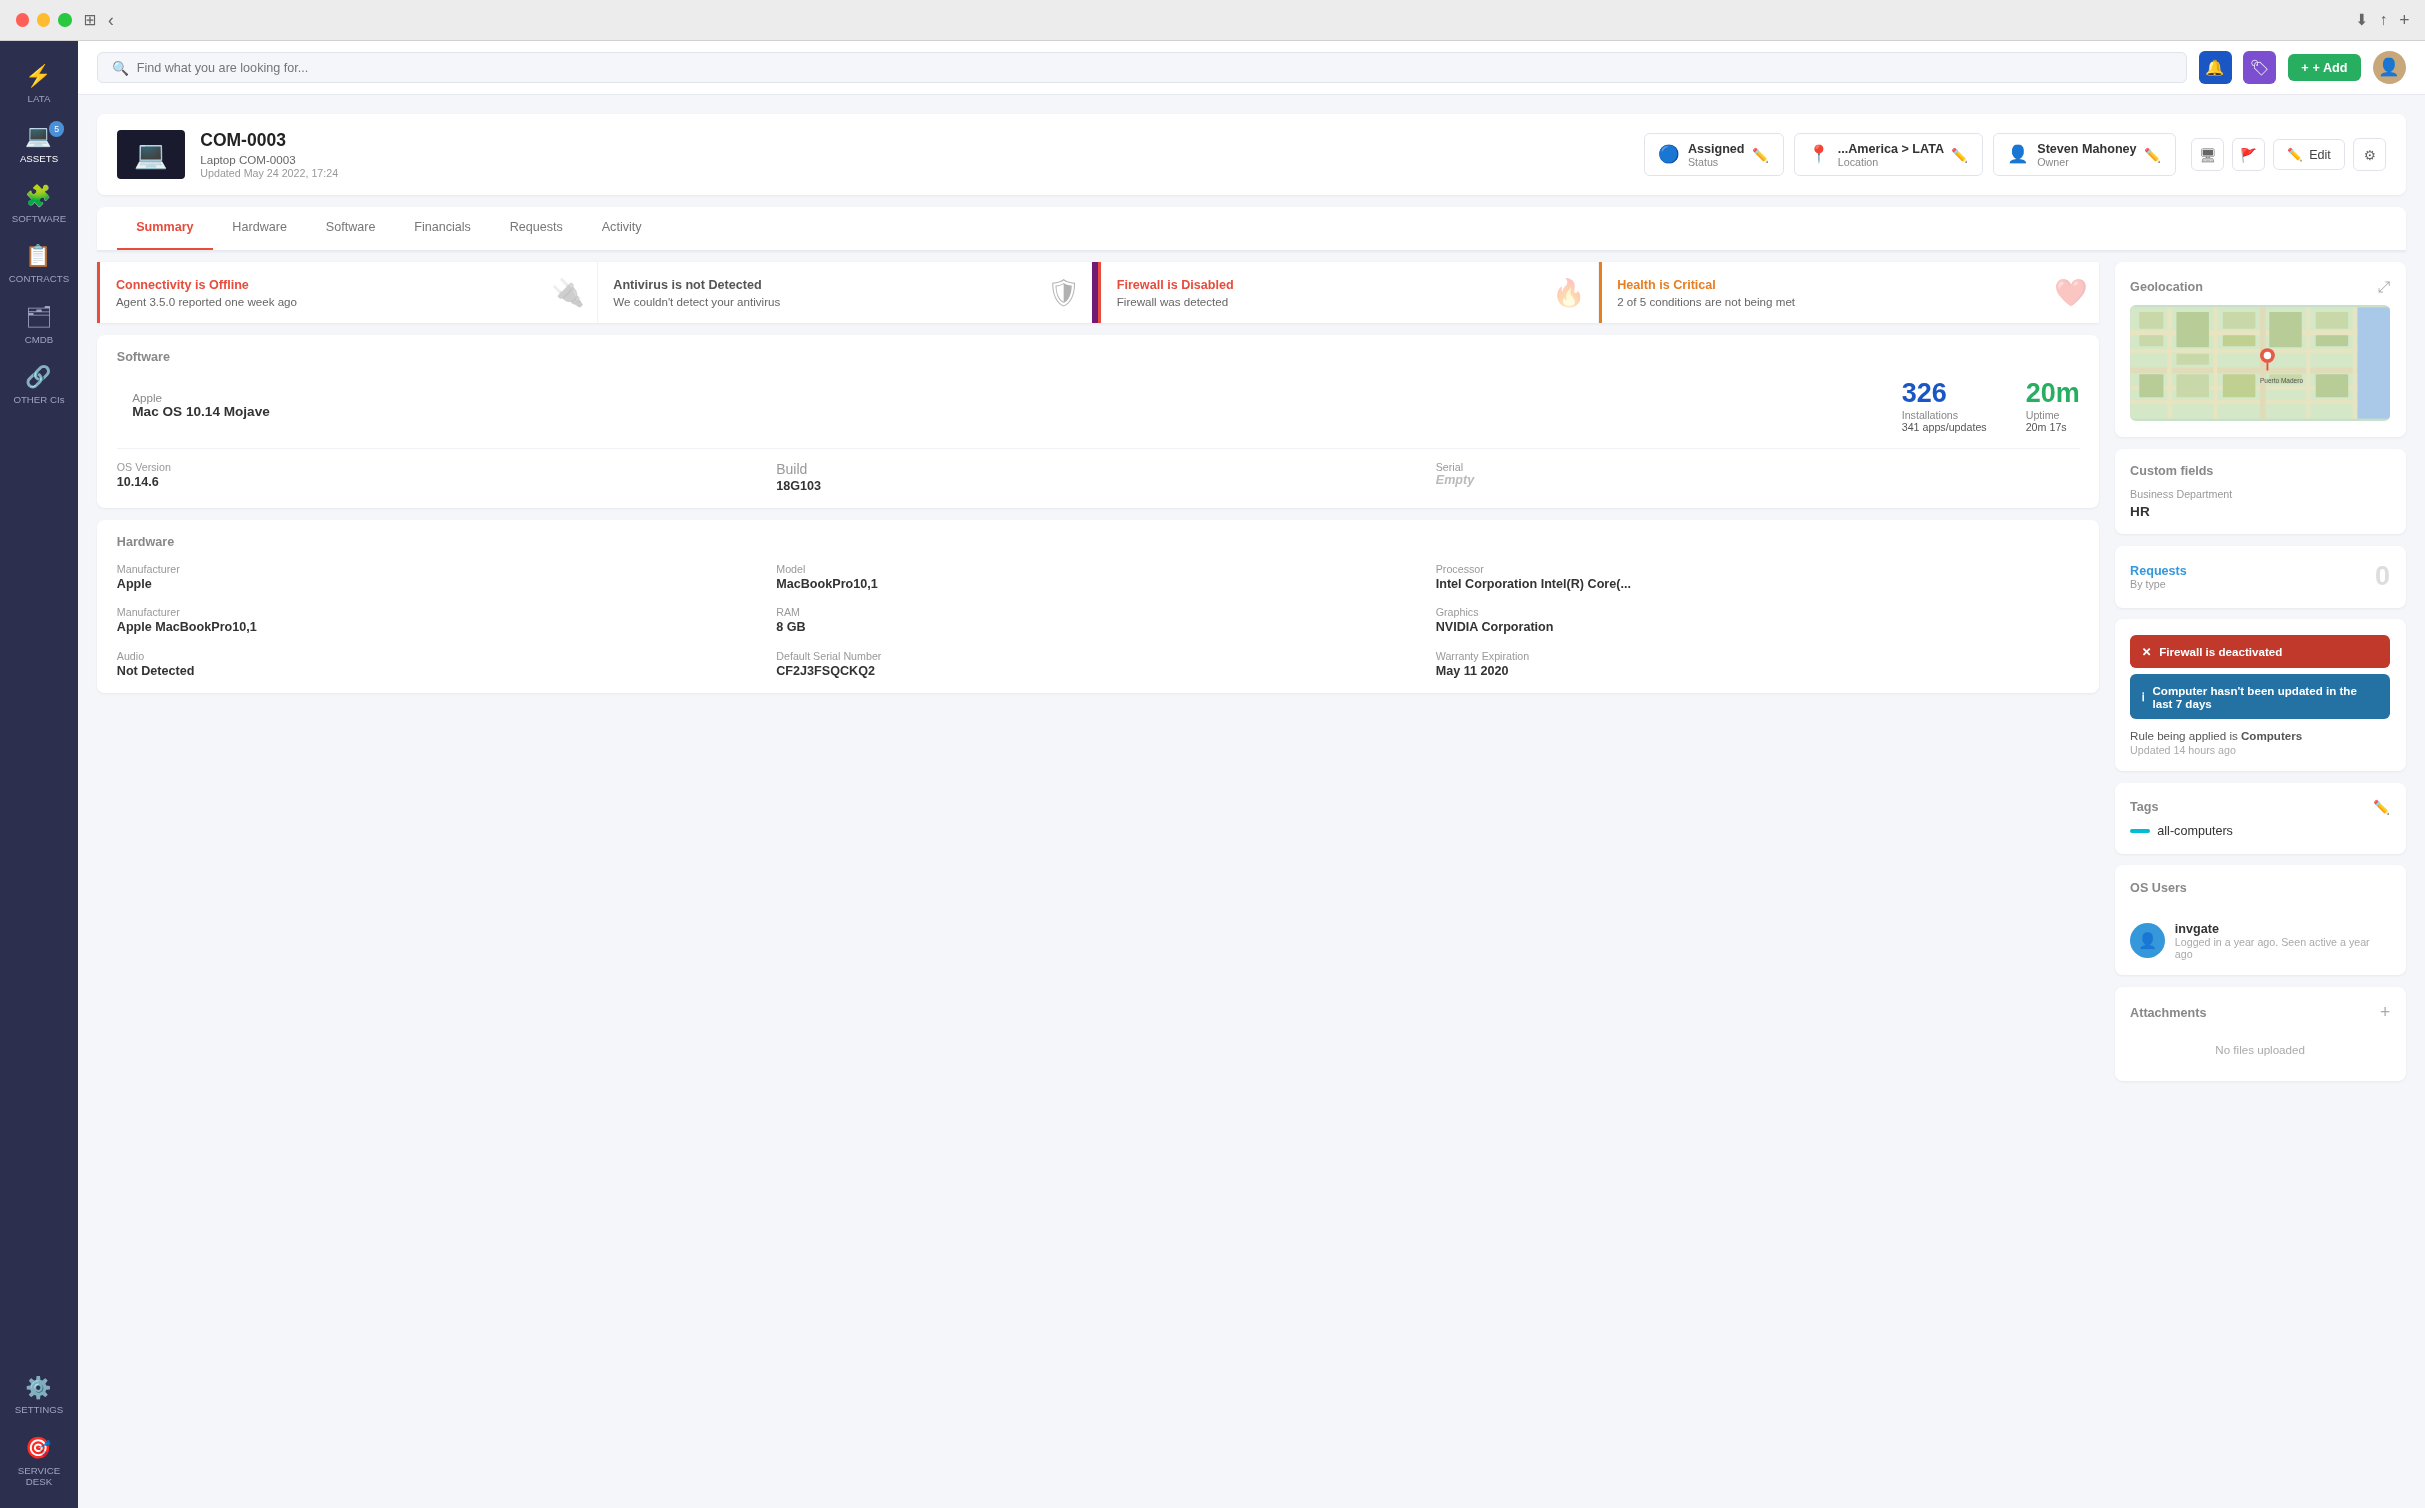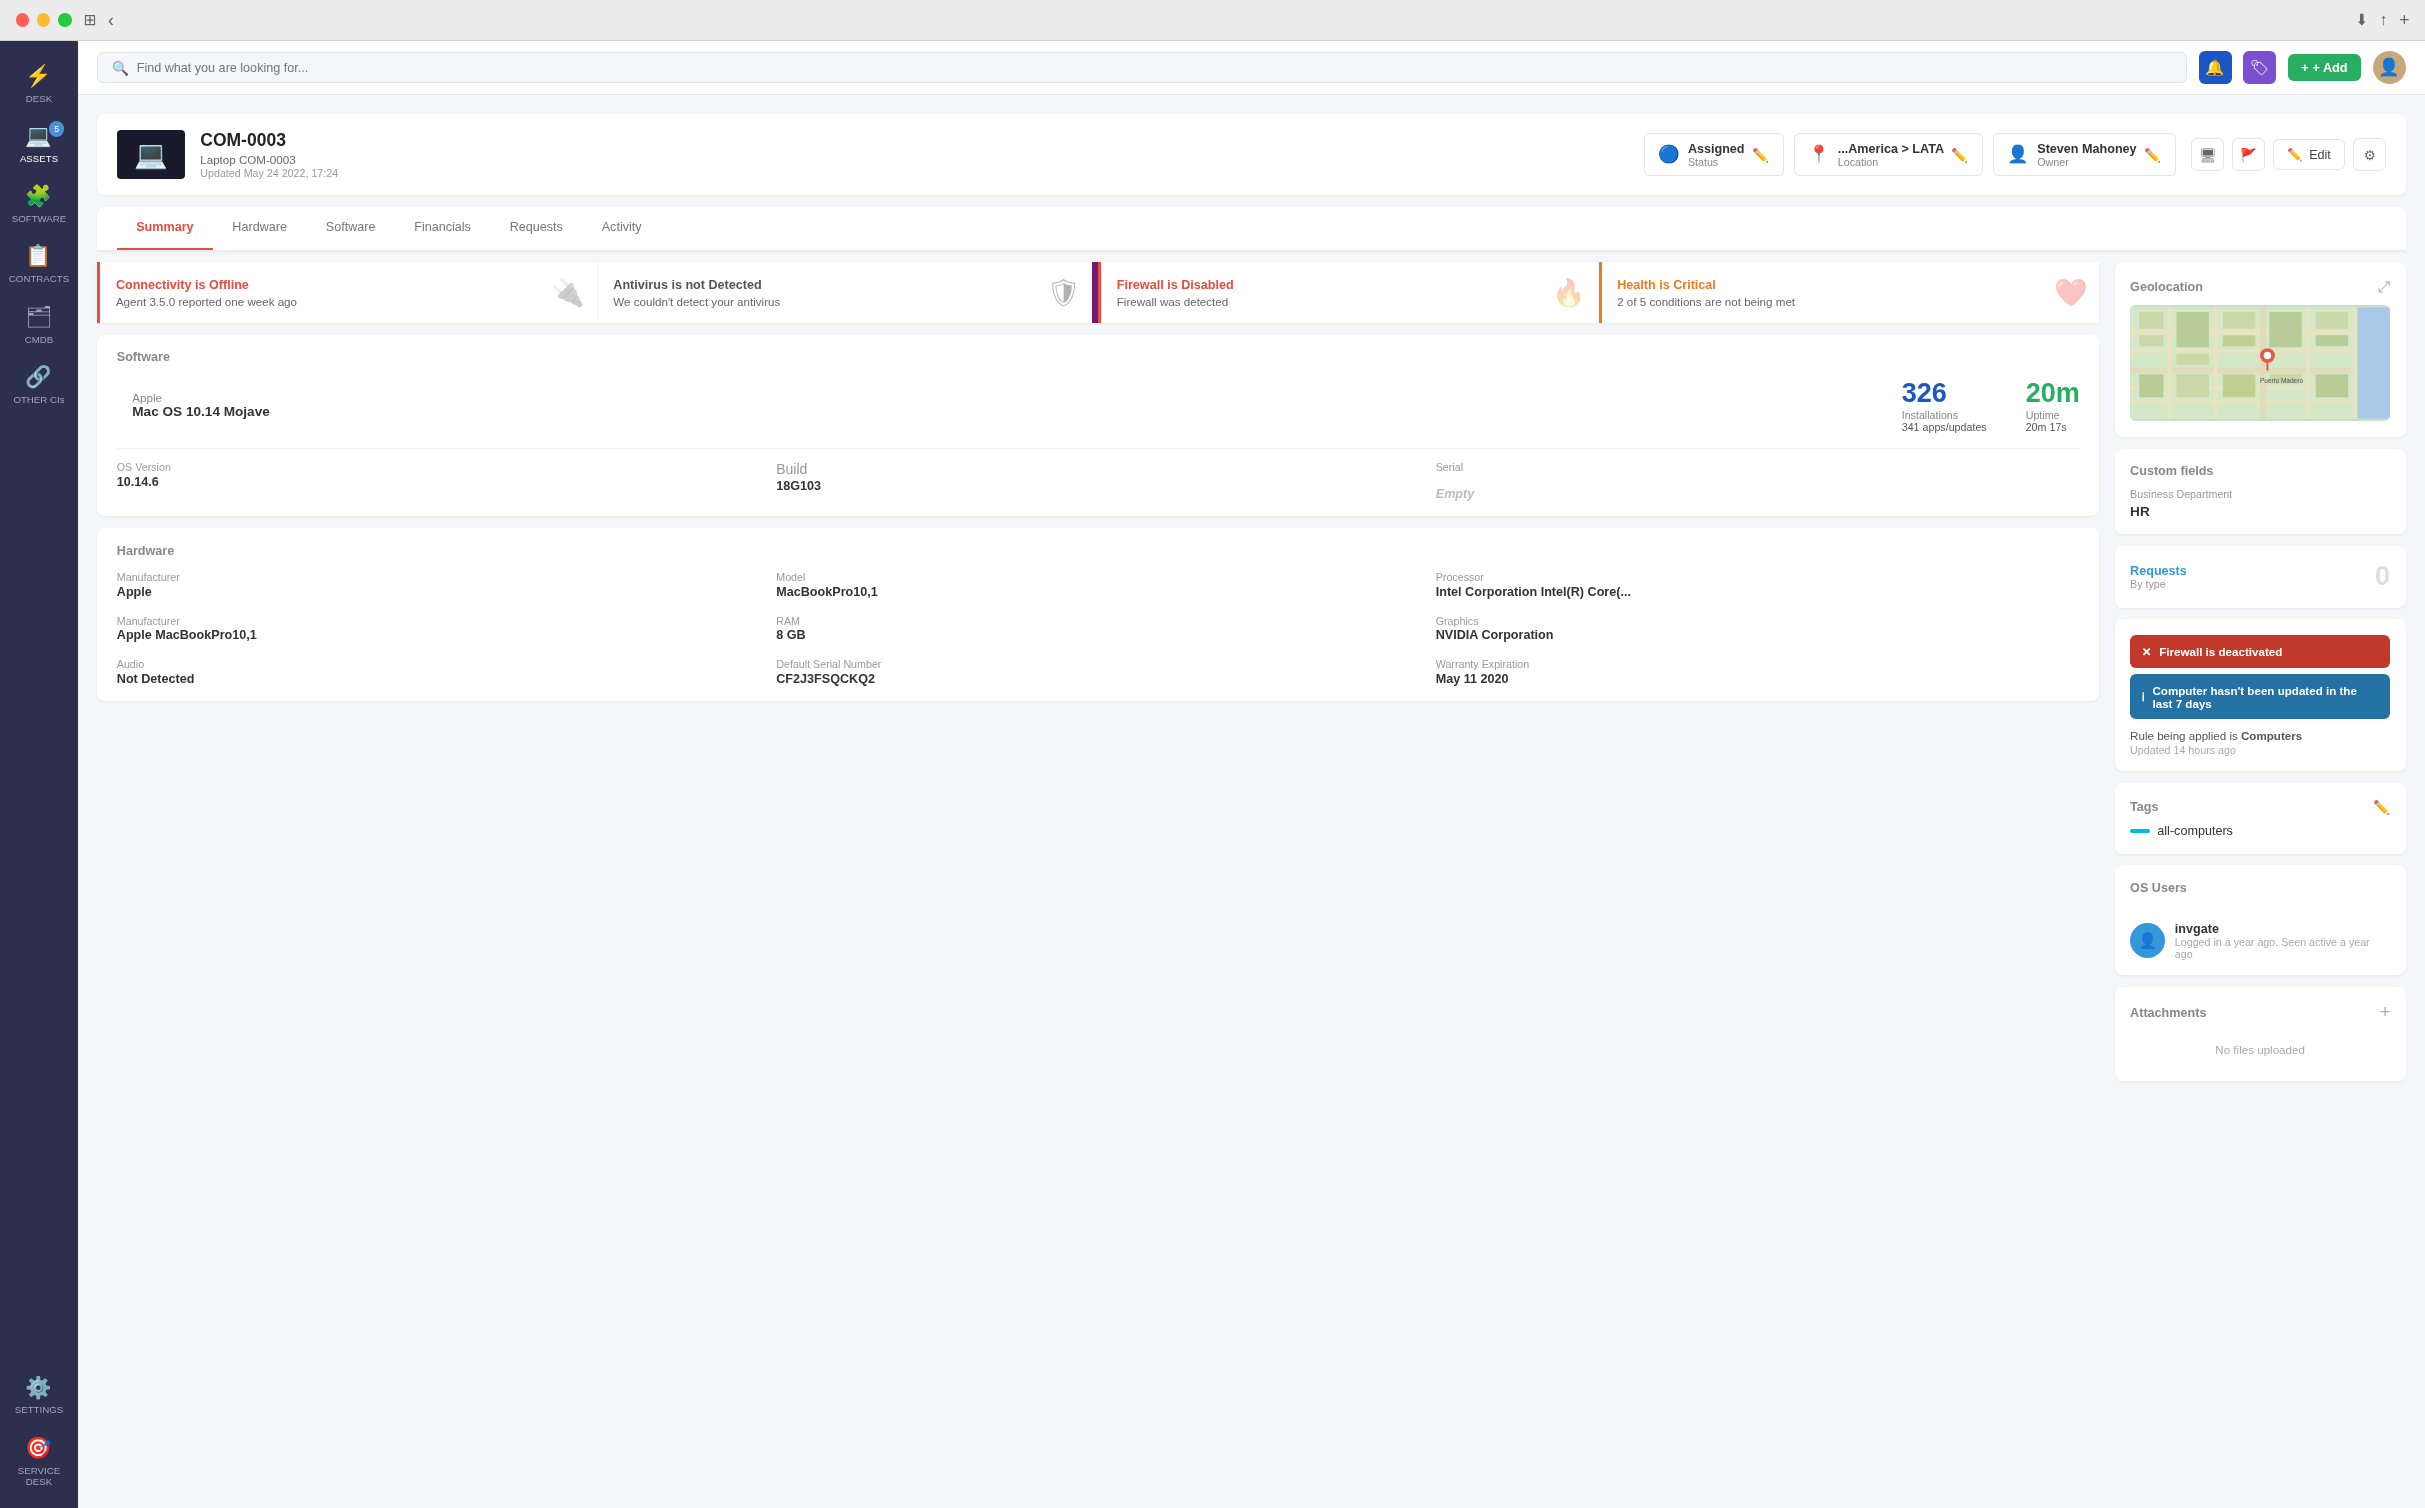--- a/index.html
+++ b/index.html
@@ -23,21 +23,21 @@
     <div style="font-size:15.5px;color:#666;">↑</div>
     <div style="font-size:17.5px;color:#666;cursor:pointer;">+</div>
   </div>
 
   <div style="display:flex; flex:1; overflow:hidden;">
 
     <div style="width:78px;background:#2d2f4e;display:flex;flex-direction:column;align-items:center;padding:11.6px 0;flex-shrink:0;overflow-y:auto;">
 
       <div style="display:flex;flex-direction:column;align-items:center;padding:9.7px 7.8px;cursor:pointer;color:#a0a3c4;width:100%;gap:3.9px;">
         <div style="font-size:21.3px;">⚡</div>
-        <span style="font-size:9.7px;color:#a0a3c4;">DESK</span>
+        <span style="font-size:9.7px;color:#a0a3c4;">LATA</span>
       </div>
 
       <div style="display:flex;flex-direction:column;align-items:center;padding:9.7px 7.8px;cursor:pointer;color:#fff;width:100%;gap:3.9px;position:relative;">
         <div style="font-size:21.3px;">💻</div>
         <span style="font-size:9.7px;color:#fff;">ASSETS</span>
         <div style="position:absolute;top:7.8px;right:13.6px;background:#4a90d9;color:#fff;border-radius:50%;width:15.5px;height:15.5px;font-size:8.7px;display:flex;align-items:center;justify-content:center;">5</div>
       </div>
 
       <div style="display:flex;flex-direction:column;align-items:center;padding:9.7px 7.8px;cursor:pointer;color:#a0a3c4;width:100%;gap:3.9px;">
         <div style="font-size:21.3px;">🧩</div>
@@ -211,21 +211,21 @@
                 <div>
                   <div style="font-size:10.7px;color:#999;">OS Version</div>
                   <div style="font-size:12.6px;font-weight:600;color:#333;margin-top:1.9px;">10.14.6</div>
                 </div>
                 <div>
                   <div style="font-size:14px;color:#999;">Build</div>
                   <div style="font-size:12.6px;font-weight:700;color:#333;margin-top:1.9px;">18G103</div>
                 </div>
                 <div>
                   <div style="font-size:10.7px;color:#999;">Serial</div>
-                  <div style="font-size:12.6px;font-weight:600;color:#bbb;margin-top:14px;font-style:italic;">Empty</div>
+                  <div style="font-size:12.6px;font-weight:600;color:#bbb;margin-top:0;font-style:italic;">Empty</div>
                 </div>
               </div>
             </div>
 
             <div style="background:#fff;padding:15.5px 19.4px;margin-top:11.6px;border-radius:7.8px;box-shadow:0 1px 2.9px rgba(0,0,0,0.06);">
               <div style="font-size:12.6px;font-weight:600;color:#888;margin-bottom:13.6px;">Hardware</div>
 
               <div style="display:grid;grid-template-columns:repeat(3,1fr);gap:15.5px;">
 
                 <div>

